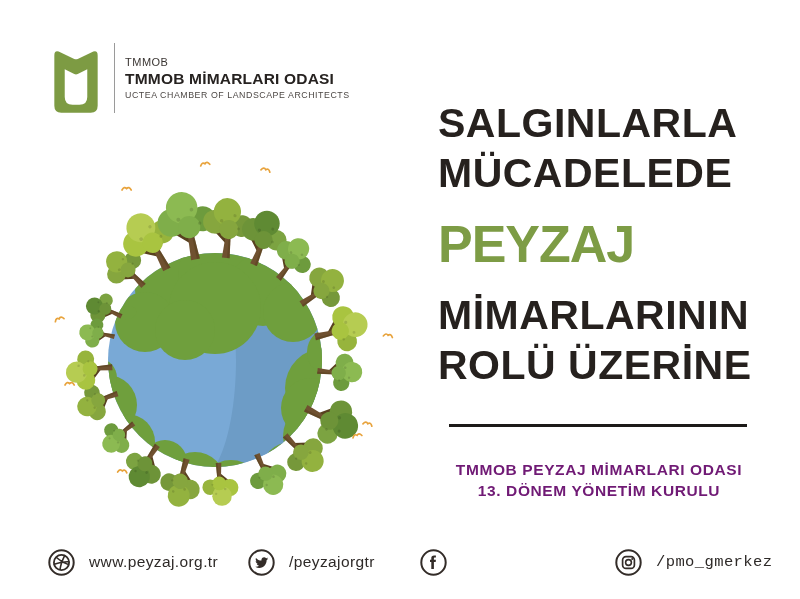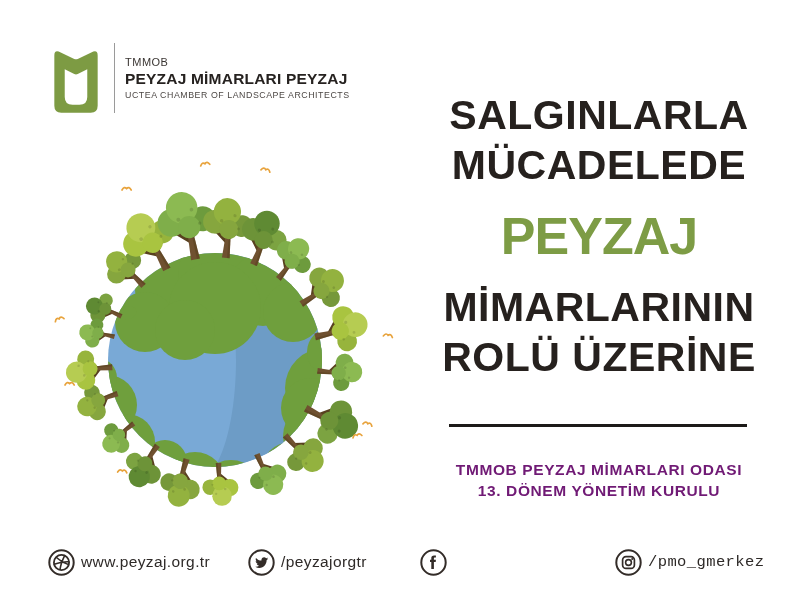--- a/index.html
+++ b/index.html
@@ -10,28 +10,28 @@
   }
   
   #brand{position:absolute;left:50px;top:40px;display:flex;align-items:center;}
   #brand-mark{width:52px;height:76px;flex:0 0 auto;}
   #brand-divider{width:1px;height:70px;background:#9a9a9a;margin:0 10px 0 12px;}
   #brand-text{display:flex;flex-direction:column;justify-content:center;color:#2e2a28;}
   #brand-abbr{font-size:11px;letter-spacing:.5px;margin-bottom:2px;color:#3a3532;}
   #brand-name{font-size:15.5px;font-weight:bold;letter-spacing:.2px;color:#262220;}
   #brand-sub{font-size:8.8px;letter-spacing:.55px;color:#4c4744;margin-top:2px;}
   
-  #headline{position:absolute;left:438px;top:90px;width:322px;text-align:center;color:#26211e;}
+  #headline{position:absolute;left:438px;top:98px;width:322px;text-align:left;color:#26211e;}
   .hl-line{font-weight:bold;font-size:41px;line-height:50px;letter-spacing:.5px;white-space:nowrap;}
   #hl-highlight{font-weight:bold;font-size:52px;line-height:92px;letter-spacing:-1px;white-space:nowrap;}
   #hl-divider{position:absolute;left:449px;top:424px;width:298px;height:2.5px;background:#1d1a18;}
   #caption{position:absolute;left:438px;top:459px;width:322px;text-align:center;
            font-weight:bold;font-size:15.5px;line-height:21px;letter-spacing:.6px;color:#701a75;white-space:nowrap;}
   
-  .social{position:absolute;top:546px;height:32px;display:flex;align-items:center;gap:5px;color:#2e2a28;}
+  .social{position:absolute;top:546px;height:32px;display:flex;align-items:center;gap:13px;color:#2e2a28;}
   .social .label{font-size:15.5px;letter-spacing:.4px;white-space:nowrap;}
   .social svg{display:block;}
   #social-web{left:47px;}
   #social-twitter{left:247px;}
   #social-facebook{left:419px;}
   #social-instagram{left:614px;font-family:Liberation Mono, monospace;}
   
   #globe-wrap{position:absolute;left:25px;top:150px;width:400px;height:400px;}
 </style>
 </head>
@@ -41,21 +41,21 @@
 
   <div id="brand">
     <svg id="brand-mark" viewBox="0 0 60 84">
       <path d="M5,16 Q5,10 10,11.5 L28,20 Q30,21 32,20 L50,11.5 Q55,10 55,16
                L55,74 Q55,82 47,82 L13,82 Q5,82 5,74 Z" fill="#7d9b43"></path>
       <path d="M17,32 L28,37.5 Q30,38.5 32,37.5 L43,32 L43,64 Q43,73 34,73 L26,73 Q17,73 17,64 Z" fill="#ffffff"></path>
     </svg>
     <div id="brand-divider"></div>
     <div id="brand-text">
       <div id="brand-abbr">TMMOB</div>
-      <div id="brand-name">PEYZAJ MİMARLARI PEYZAJ</div>
+      <div id="brand-name">TMMOB MİMARLARI ODASI</div>
       <div id="brand-sub">UCTEA CHAMBER OF LANDSCAPE ARCHITECTS</div>
     </div>
   </div>
 
   <div id="globe-wrap">
     <svg id="globe-svg" viewBox="0 0 400 400" width="400" height="400">
         <defs>
           <clipPath id="globeClip">
             <circle cx="190" cy="210" r="107"></circle>
           </clipPath>

